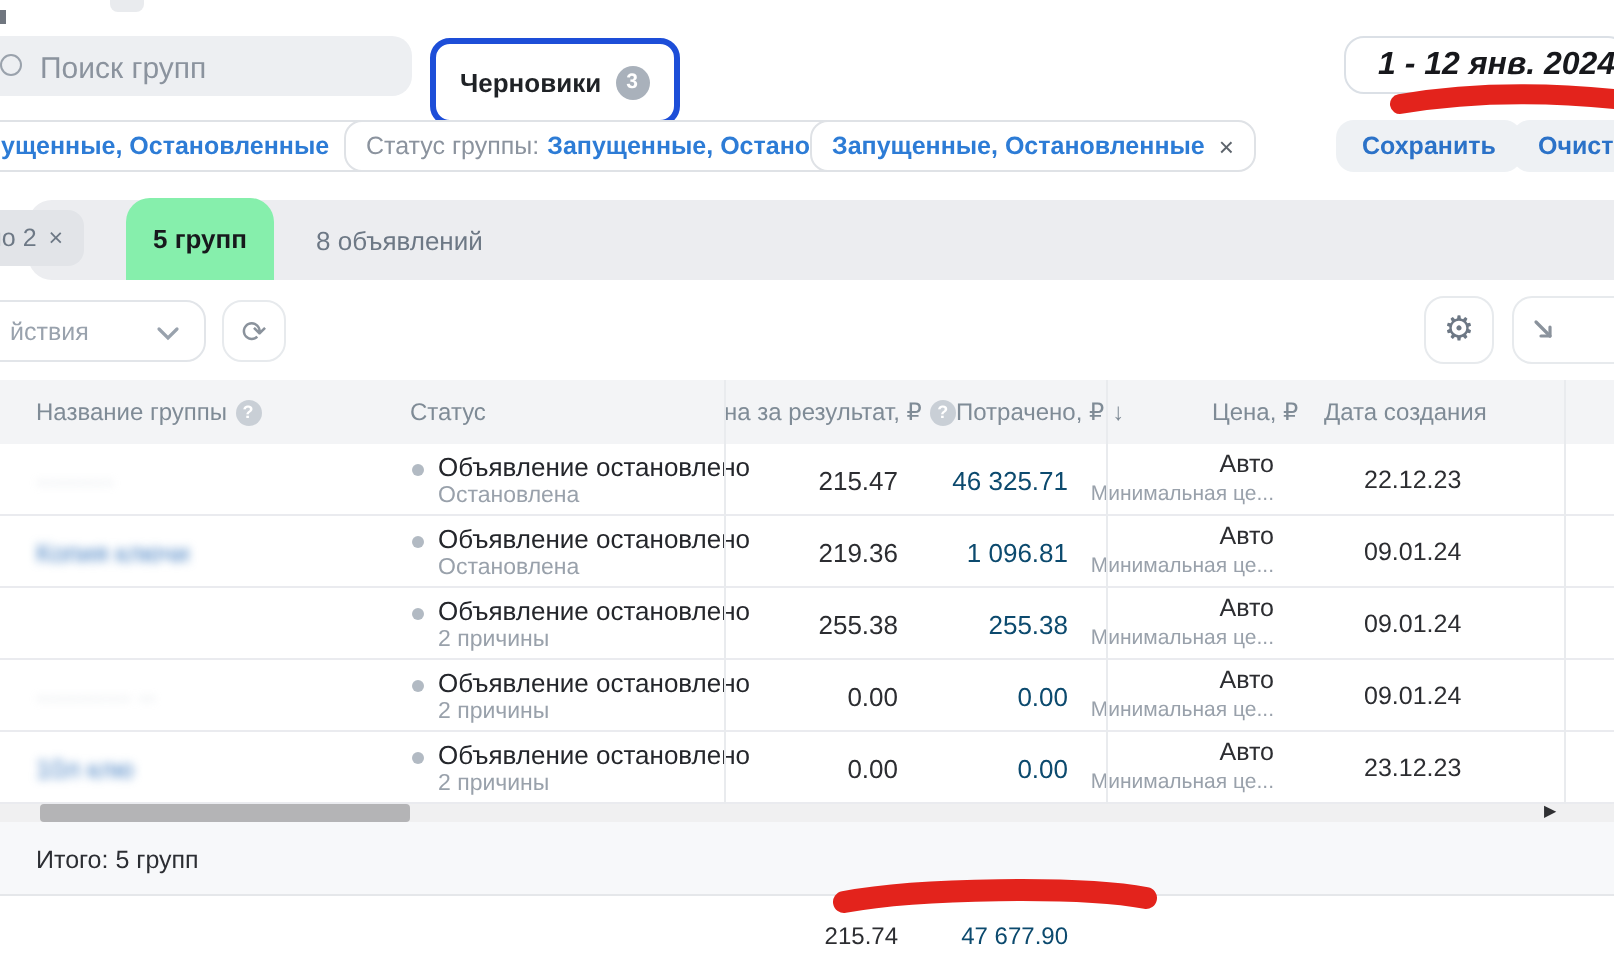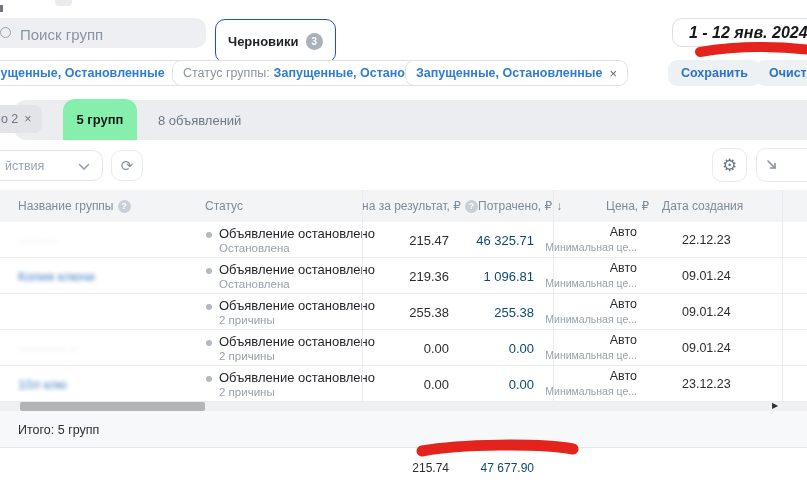--- a/index.html
+++ b/index.html
@@ -8,21 +8,21 @@
   #screen { position:relative; width:807px; height:487px; overflow:hidden; background:#fff; }
 
   
   .notch { position:absolute; left:55px; top:0; width:17px; height:6px; background:#e9ebee; border-radius:0 0 4px 4px; }
   .dash  { position:absolute; left:0; top:5px; width:3px; height:7px; background:#70767f; }
 
   
   .search { position:absolute; left:-14px; top:18px; width:220px; height:30px; background:#edeff2; border-radius:10px; }
   .search .ph { position:absolute; left:34px; top:8px; font-size:15px; color:#8b939e; }
   .search .mag { position:absolute; left:14px; top:9px; width:11px; height:11px; border:1.6px solid #9aa2ac; border-radius:50%; }
-  .drafts { position:absolute; left:215px; top:19px; height:44px; padding:0 12px; background:#fff; border:1px solid #1d4ed8;
+  .drafts { position:absolute; left:215px; top:19px; height:44px; padding:0 12px; background:#fff; border:3px solid #1d4ed8;
     border-radius:10px; display:flex; align-items:center; gap:7px; }
   .drafts .lbl { font-size:13px; font-weight:bold; color:#1f2226; }
   .drafts .badge { width:17px; height:17px; border-radius:50%; background:#a9b1bb; color:#fff; font-size:10.5px; font-weight:bold;
     display:flex; align-items:center; justify-content:center; }
   .datebtn { position:absolute; left:672px; top:18px; width:142px; height:29px; background:#fff; border:1px solid #dbe0e6;
     border-radius:10px; display:flex; align-items:center; gap:7px; padding:0 9px; }
   .datebtn .txt { font-size:16px; font-weight:bold; color:#17181c; white-space:nowrap;font-style:italic; }
 
   
   .chip { position:absolute; top:60px; height:26px; background:#fff; border:1px solid #dfe2e6; border-radius:9px;

